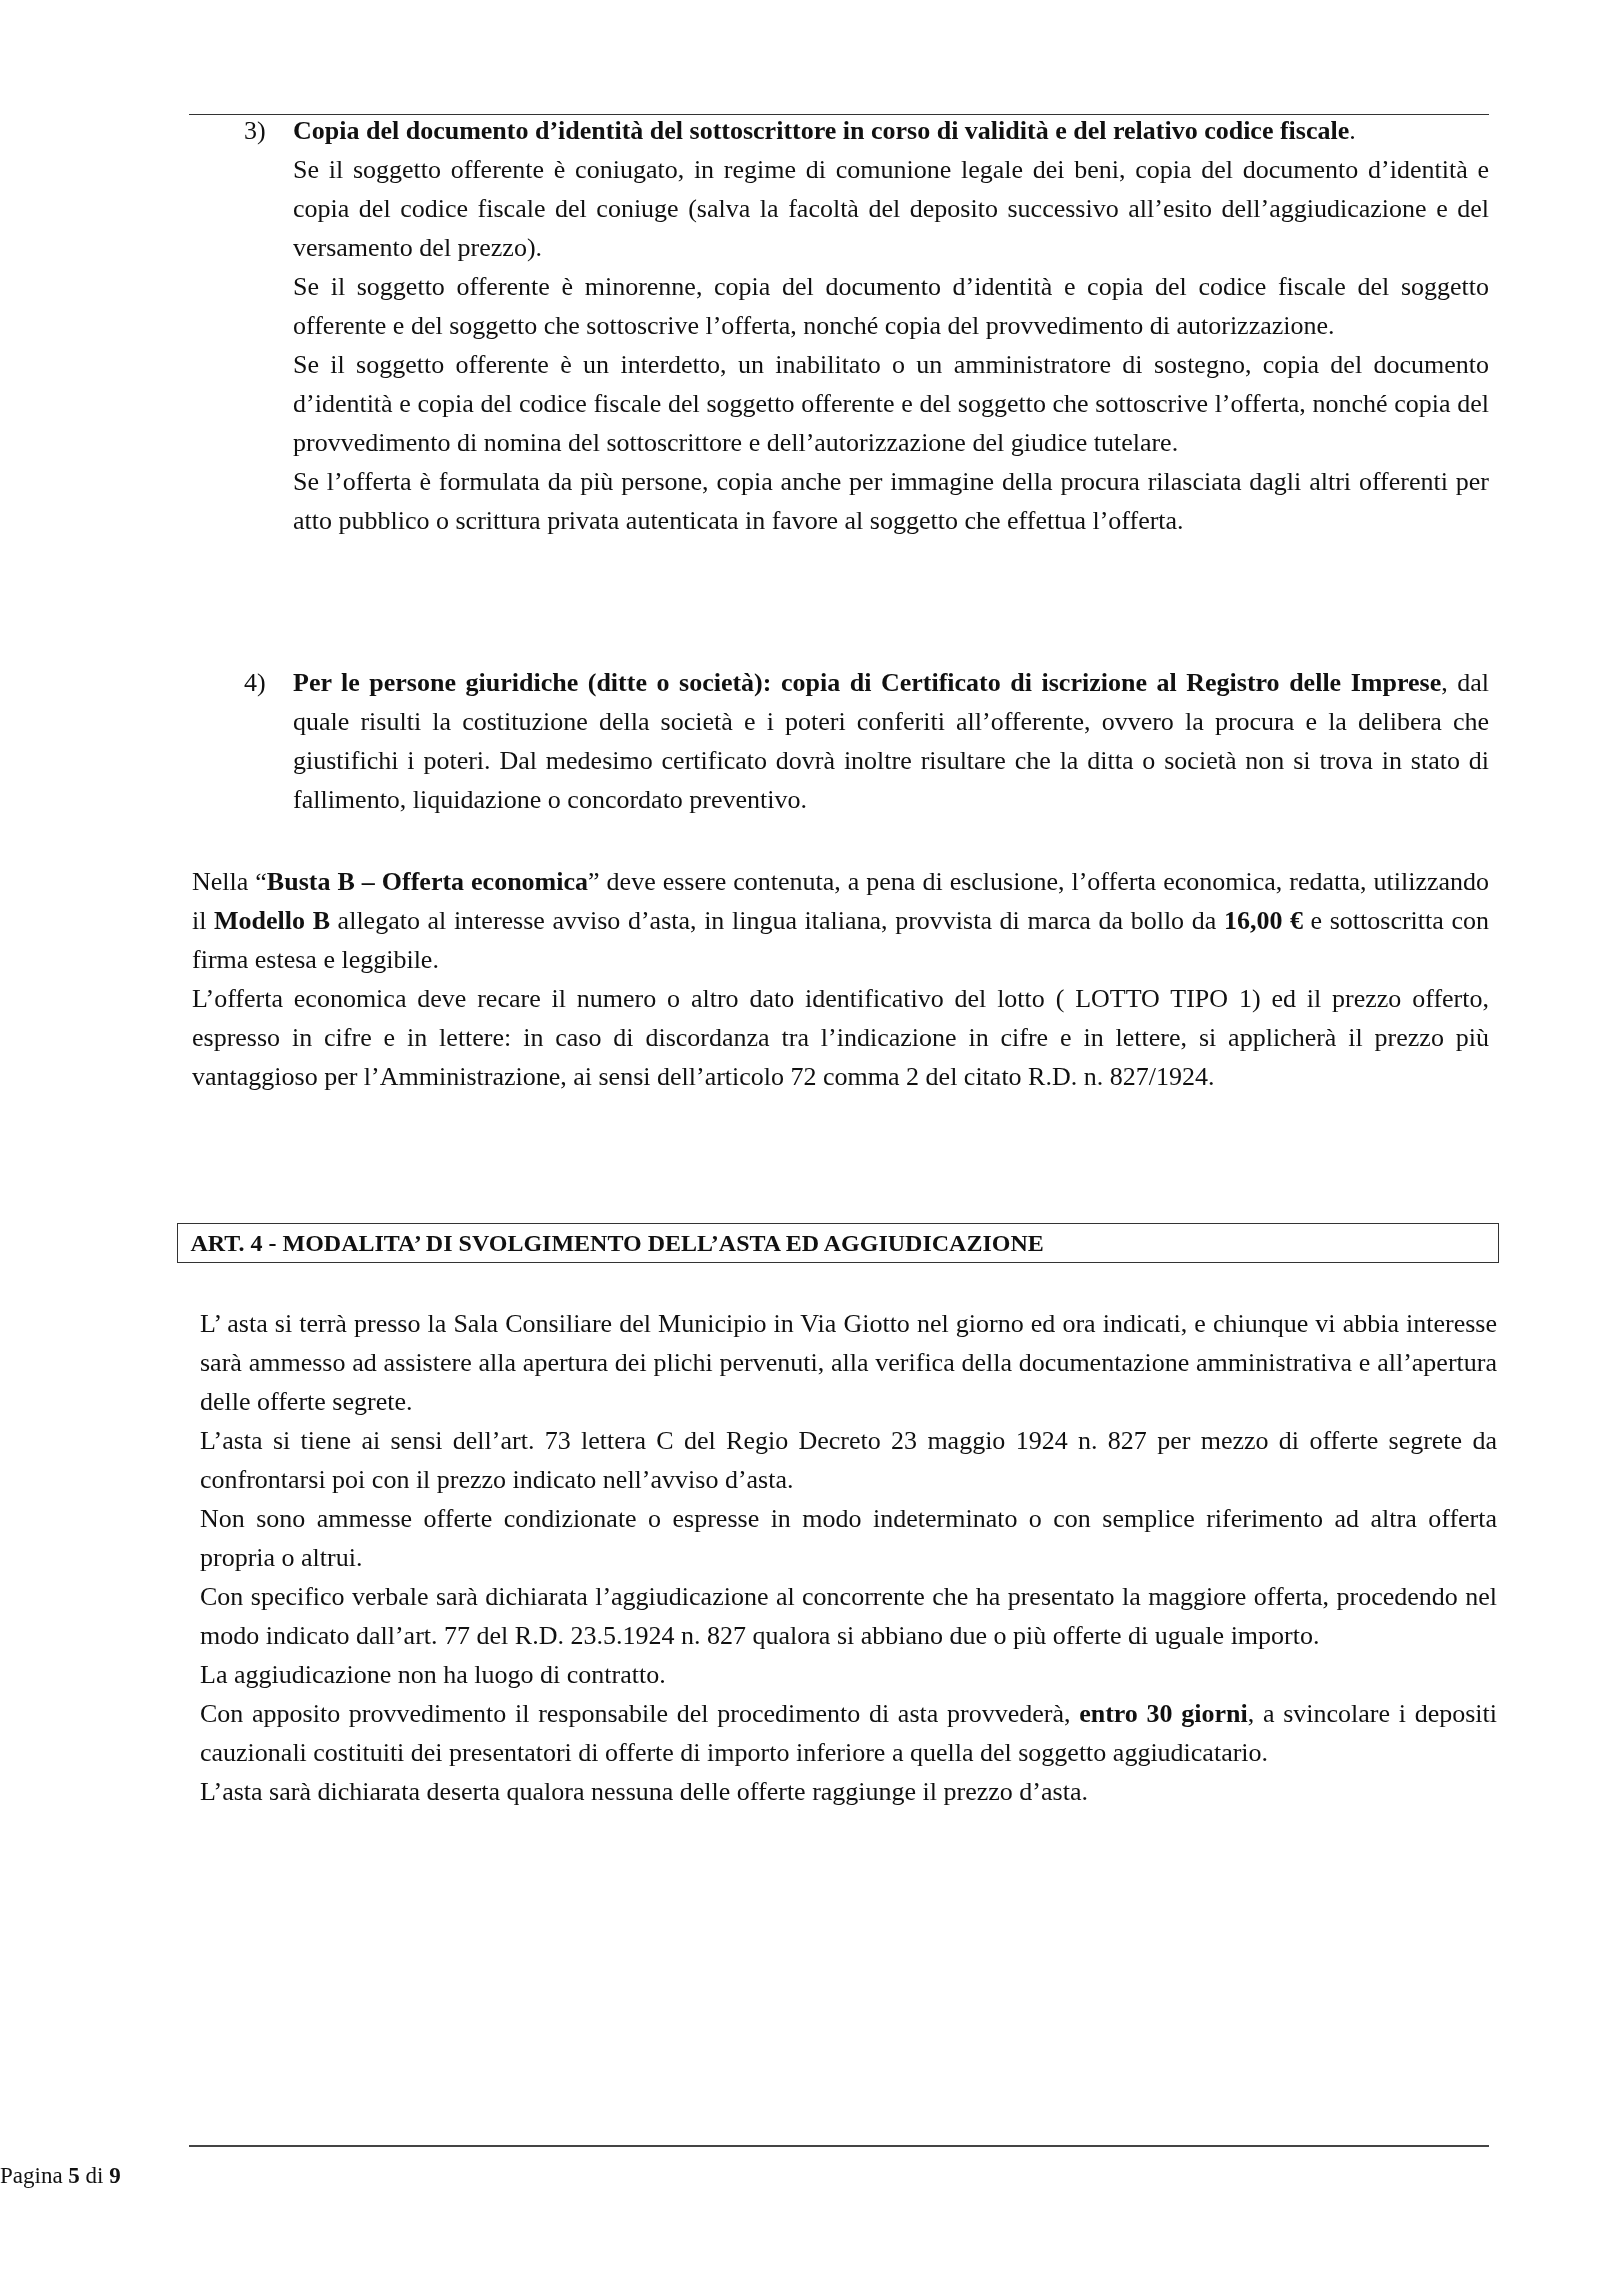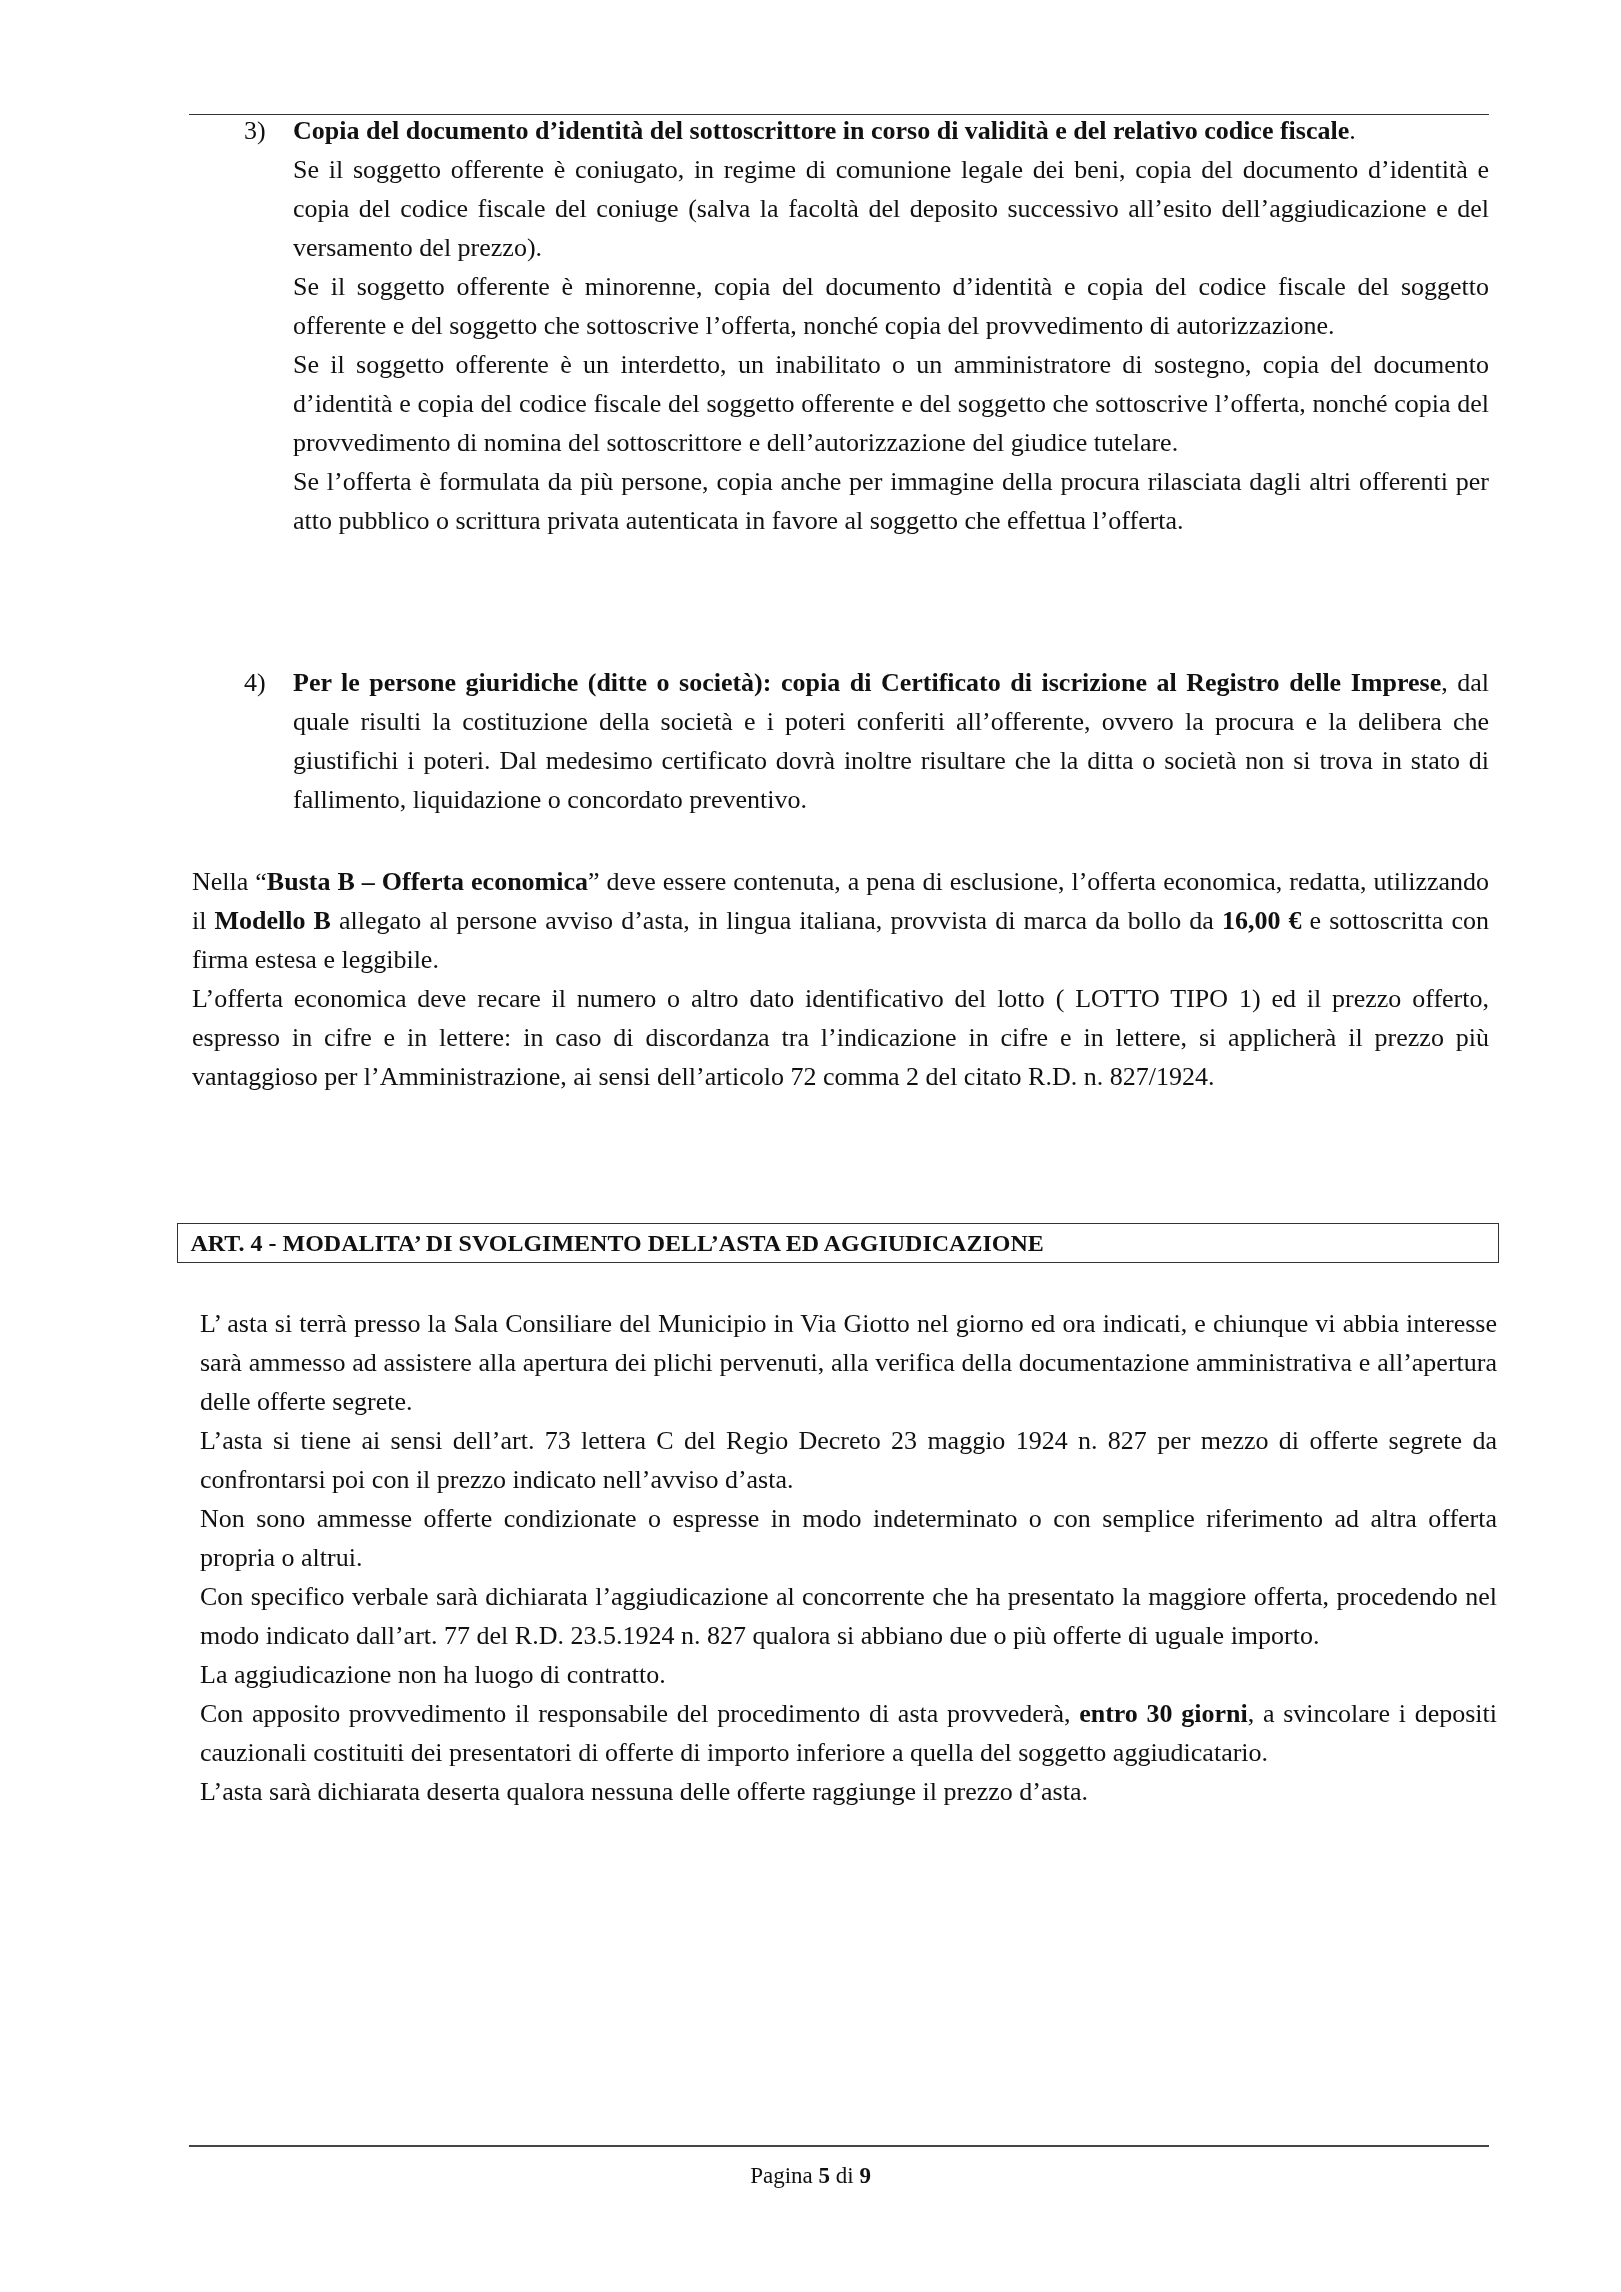--- a/index.html
+++ b/index.html
@@ -32,21 +32,21 @@
     white-space: nowrap;
   }
 
   #art4body { position: absolute; left: 200px; top: 1304px; width: 1297px; }
 
   b { font-weight: bold; }
   .u-bi { font-weight: bold; font-style: italic; text-decoration: underline; text-decoration-thickness: 1.8px; }
   .it { font-style: italic; }
 
   .footer {
-    position: absolute; left: 0; width: 1621px; top: 2160px; text-align: center;
+    position: absolute; left: 0; width: 1621px; top: 2160px; text-align: left;
     font-size: 23px; line-height: 32px;
   }
 </style>
 </head>
 <body>
 
 <div class="rule-top"></div>
 
 <div class="list txt" id="item3">
   <div class="list-item">
@@ -60,21 +60,21 @@
 </div>
 
 <div class="list txt" id="item4">
   <div class="list-item">
     <span class="list-num">4)</span>
     <p><b>Per le persone giuridiche (ditte o società): copia di Certificato di iscrizione al Registro delle Imprese</b><span>, dal quale risulti la costituzione della società e i poteri conferiti all’offerente, ovvero la procura e la delibera che giustifichi i poteri. Dal medesimo certificato dovrà inoltre risultare che la ditta o società non si trova in stato di fallimento, liquidazione o concordato preventivo.</span></p>
   </div>
 </div>
 
 <div class="txt" id="busta">
-  <p><span>Nella “</span><b>Busta B – Offerta economica</b><span>” deve essere contenuta, a pena di esclusione, l’offerta economica, redatta, utilizzando il </span><b>Modello B</b><span> allegato al persone avviso d’asta, in lingua italiana, provvista di marca da bollo da </span><b>16,00 €</b><span> e sottoscritta con firma estesa e leggibile.</span></p>
+  <p><span>Nella “</span><b>Busta B – Offerta economica</b><span>” deve essere contenuta, a pena di esclusione, l’offerta economica, redatta, utilizzando il </span><b>Modello B</b><span> allegato al interesse avviso d’asta, in lingua italiana, provvista di marca da bollo da </span><b>16,00 €</b><span> e sottoscritta con firma estesa e leggibile.</span></p>
   <p>L’offerta economica deve recare il numero o altro dato identificativo del lotto ( LOTTO TIPO 1) ed il prezzo offerto, espresso in cifre e in lettere: in caso di discordanza tra l’indicazione in cifre e in lettere, si applicherà il prezzo più vantaggioso per l’Amministrazione, ai sensi dell’articolo 72 comma 2 del citato R.D. n. 827/1924.</p>
 </div>
 
 <div class="art-box">
   <div class="art-title">ART. 4 - MODALITA’ DI SVOLGIMENTO DELL’ASTA ED AGGIUDICAZIONE</div>
 </div>
 
 <div class="txt" id="art4body">
   <p>L’ asta si terrà presso la Sala Consiliare del Municipio in Via Giotto nel giorno ed ora indicati,  e chiunque vi abbia interesse sarà ammesso ad assistere alla apertura dei plichi pervenuti, alla verifica della documentazione amministrativa e all’apertura delle offerte segrete.</p>
   <p>L’asta si tiene ai sensi dell’art. 73 lettera C del Regio Decreto 23 maggio 1924 n. 827 per mezzo di offerte segrete da confrontarsi poi con il prezzo indicato nell’avviso d’asta.</p>

